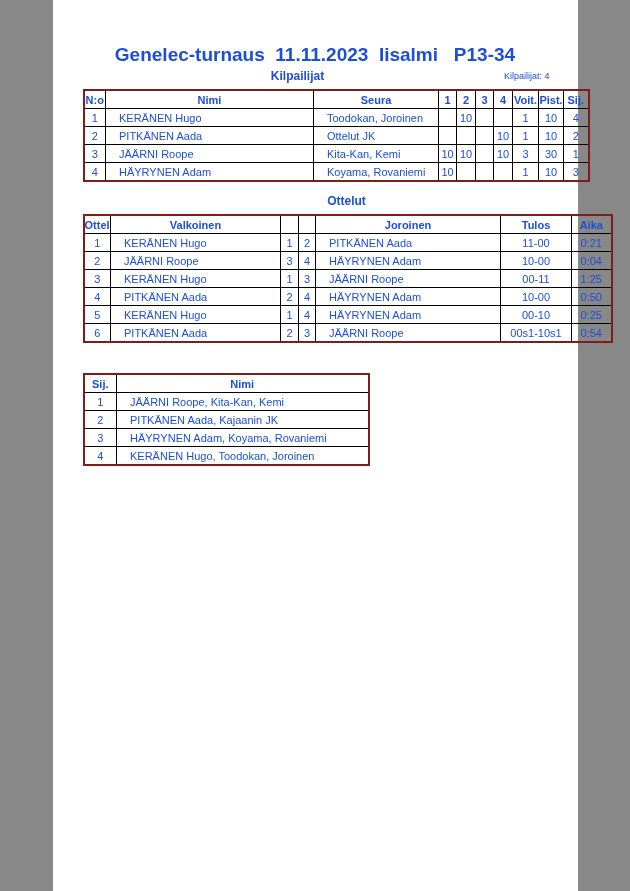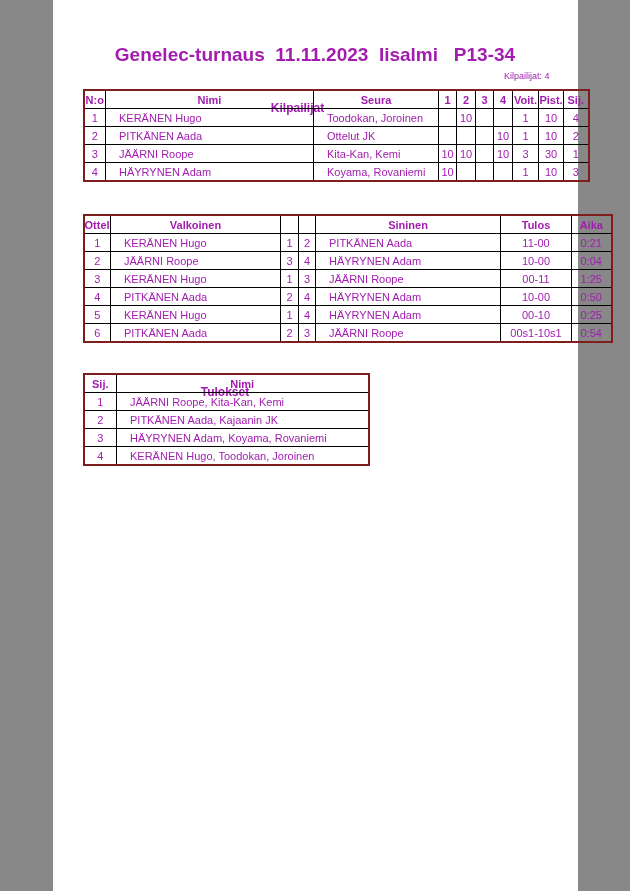--- a/index.html
+++ b/index.html
@@ -1,34 +1,34 @@
 <!DOCTYPE html>
 <html><head>
 <meta charset="utf-8">
 <style>
   html,body { margin:0; padding:0; background:#888; }
   .page {
     position:relative;
     width:525px; height:891px;
     margin:0 auto;
     background:#ffffff;
-    color:#a21caf;
+    color:#1d4ed8;
     font-family:"Liberation Sans", sans-serif;
   }
   .title {
     position:absolute; top:44px; left:0; right:0;
     margin:0;
     text-align:center;
     font-size:19px; font-weight:bold;
     white-space:pre;
   }
   .section-heading {
     position:absolute;
     text-align:center;
-    font-size:12px; font-weight:bold;margin-top:32px;
+    font-size:12px; font-weight:bold;
   }
   .kilp-heading   { top:69px;  left:30px; width:430px; }
   .kilp-note      { position:absolute; top:71px; right:28px; font-size:9px; }
   .ottelut-heading{ top:194px; left:30px; width:528px; }
   .tulokset-heading{ top:353px; left:30px; width:285px; }
 
   table {
     position:absolute;
     border-collapse:collapse;
     table-layout:fixed;
@@ -133,38 +133,39 @@
         <td></td>
         <td></td>
         <td></td>
         <td>1</td>
         <td>10</td>
         <td>3</td>
       </tr>
     </tbody>
   </table>
 
+  <div class="section-heading ottelut-heading">Ottelut</div>
 
   <table class="t2">
     <colgroup>
       <col style="width:27px">
         <col style="width:170px">
       <col style="width:18px">
         <col style="width:17px">
       <col style="width:185px">
         <col style="width:71px">
         <col style="width:40px">
     </colgroup>
     <thead>
       <tr>
         <th>Ottelu</th>
         <th>Valkoinen</th>
         <th></th>
         <th></th>
-        <th>Sininen</th>
+        <th>Joroinen</th>
         <th>Tulos</th>
         <th>Aika</th>
       </tr>
     </thead>
     <tbody>
       <tr>
         <td>1</td>
         <td class="l">KERÄNEN Hugo</td>
         <td>1</td>
         <td>2</td>
@@ -213,21 +214,20 @@
         <td class="l">PITKÄNEN Aada</td>
         <td>2</td>
         <td>3</td>
         <td class="l">JÄÄRNI Roope</td>
         <td>00s1-10s1</td>
         <td>0:54</td>
       </tr>
     </tbody>
   </table>
 
-  <div class="section-heading tulokset-heading">Tulokset</div>
 
   <table class="t3">
     <colgroup>
       <col style="width:33px">
         <col style="width:252px">
     </colgroup>
     <thead>
       <tr>
         <th>Sij.</th>
         <th>Nimi</th>

